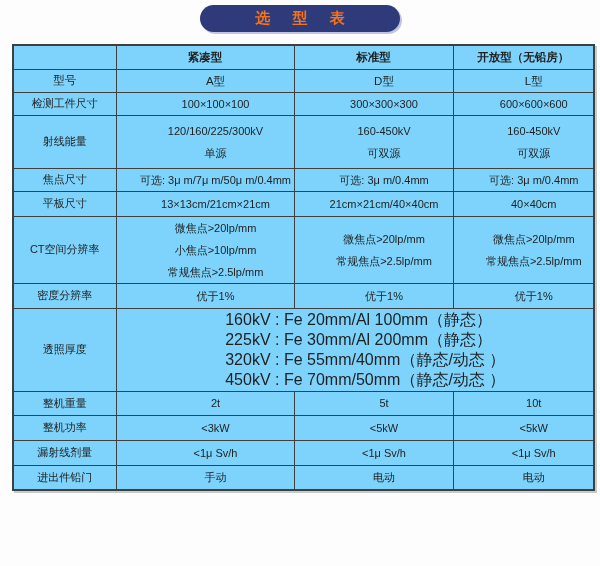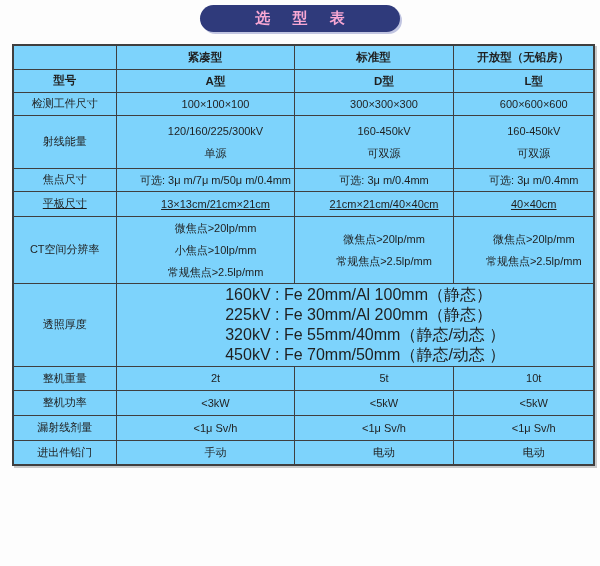--- a/index.html
+++ b/index.html
@@ -20,21 +20,21 @@
     width: 200px;
     height: 27px;
     background: #2f3a7b;
     border-radius: 14px;
     display: flex;
     align-items: center;
     justify-content: center;
     box-shadow: 2px 2px 0 rgba(120,128,190,0.45);
   }
   .title-badge span {
-    color: #f9a8d4;
+    color: #f97316;
     font-size: 15px;
     font-weight: 700;
     letter-spacing: 9px;
     text-indent: 9px;
     white-space: nowrap;
   }
   table.spec {
     position: absolute;
     left: 12px;
     top: 44px;
@@ -55,21 +55,21 @@
     overflow: hidden;
   }
   table.spec th {
     font-weight: 700;
     font-size: 11.5px;
   }
   td.row-label {
     font-weight: 700;
     font-size: 11.5px;
   }
-  tr.bold-row td { font-weight: 700; font-size: 11.5px; }
+  tr.bold-row td { font-weight: 400; font-size: 11.5px; }
   .line { line-height: 22px; white-space: nowrap; padding-left: 21px; }
   td.span-cell { text-align: center; }
   td.span-cell .block {
     display: inline-block;
     text-align: left;
   }
   td.span-cell .line { line-height: 20px; font-size: 16px; }
 </style>
 </head>
 <body>
@@ -138,21 +138,21 @@
         <td>
           <div class="line">可选: 3μ m/7μ m/50μ m/0.4mm</div>
         </td>
         <td>
           <div class="line">可选: 3μ m/0.4mm</div>
         </td>
         <td>
           <div class="line">可选: 3μ m/0.4mm</div>
         </td>
       </tr>
-      <tr style="height: 25px; text-decoration: underline;">
+      <tr style="height: 25px;">
         <td class="row-label">平板尺寸</td>
         <td>
           <div class="line">13×13cm/21cm×21cm</div>
         </td>
         <td>
           <div class="line">21cm×21cm/40×40cm</div>
         </td>
         <td>
           <div class="line">40×40cm</div>
         </td>
@@ -164,20 +164,32 @@
           <div class="line">小焦点&gt;10lp/mm</div>
           <div class="line">常规焦点&gt;2.5lp/mm</div>
         </td>
         <td>
           <div class="line">微焦点&gt;20lp/mm</div>
           <div class="line">常规焦点&gt;2.5lp/mm</div>
         </td>
         <td>
           <div class="line">微焦点&gt;20lp/mm</div>
           <div class="line">常规焦点&gt;2.5lp/mm</div>
+        </td>
+      </tr>
+      <tr style="height: 25px;">
+        <td class="row-label">密度分辨率</td>
+        <td>
+          <div class="line">优于1%</div>
+        </td>
+        <td>
+          <div class="line">优于1%</div>
+        </td>
+        <td>
+          <div class="line">优于1%</div>
         </td>
       </tr>
       <tr style="height: 83px;">
         <td class="row-label">透照厚度</td>
         <td colspan="3" class="span-cell"><div class="block"><div class="line">160kV : Fe 20mm/Al 100mm（静态）</div><div class="line">225kV : Fe 30mm/Al 200mm（静态）</div><div class="line">320kV : Fe 55mm/40mm（静态/动态 ）</div><div class="line">450kV : Fe 70mm/50mm（静态/动态 ）</div></div></td>
       </tr>
       <tr style="height: 24px;">
         <td class="row-label">整机重量</td>
         <td>
           <div class="line">2t</div>

